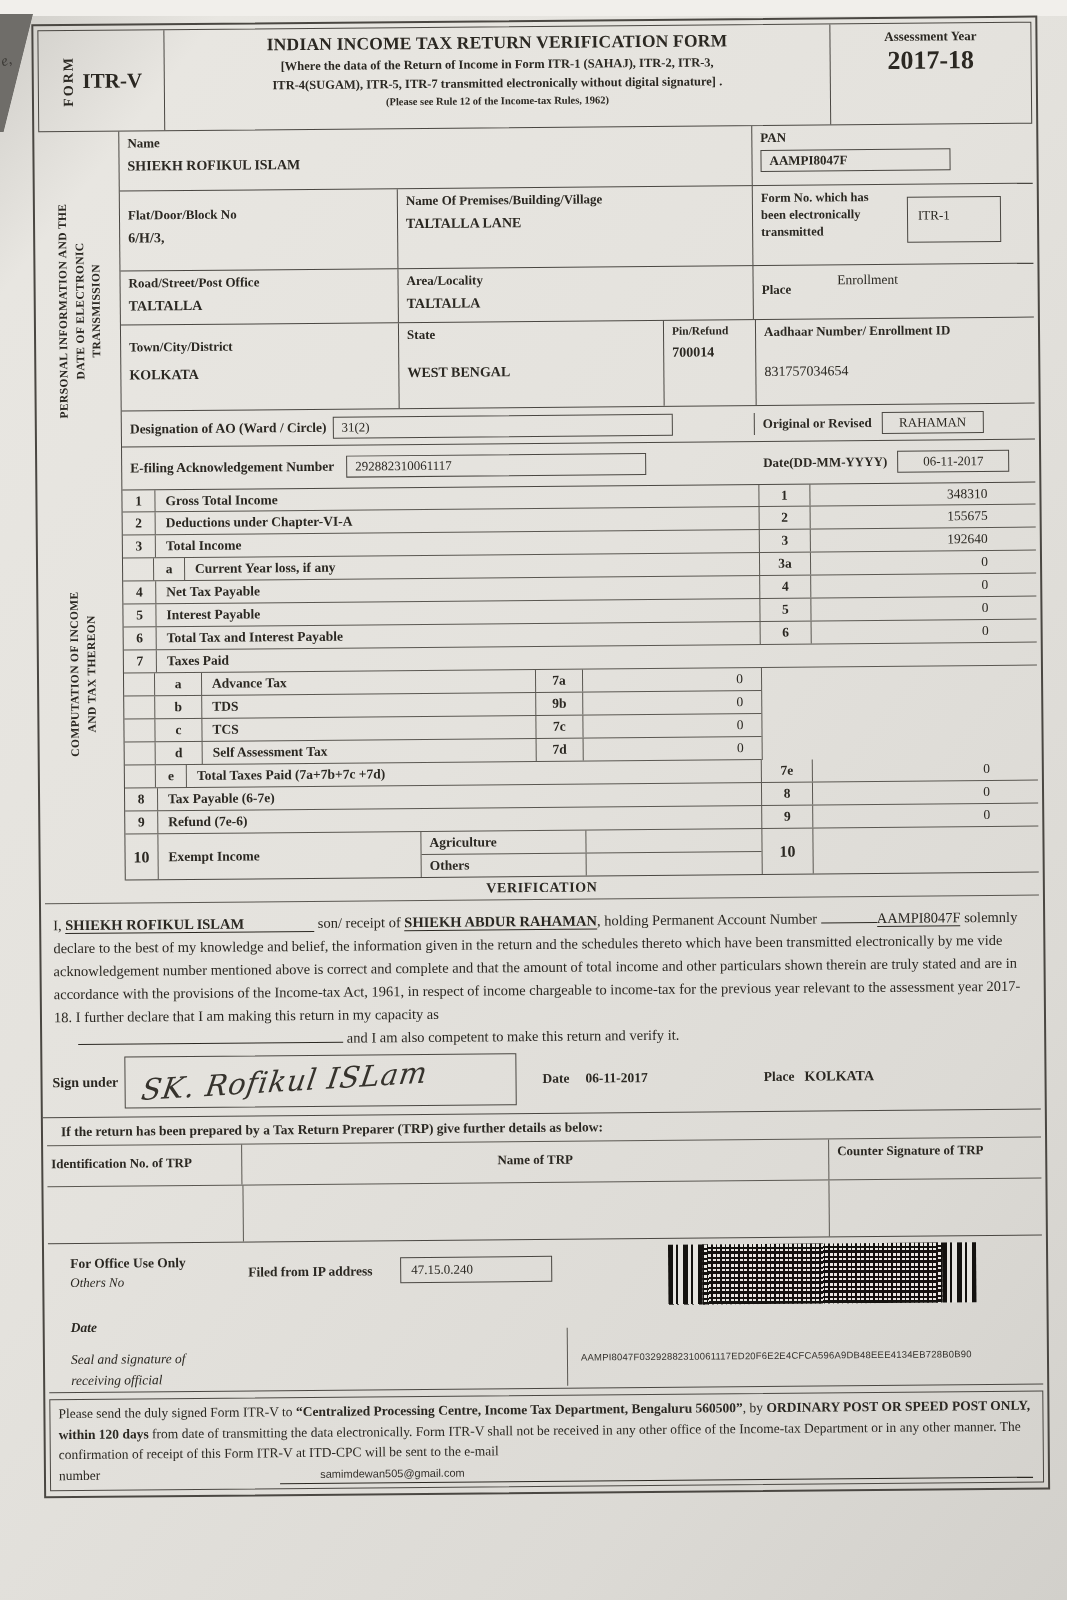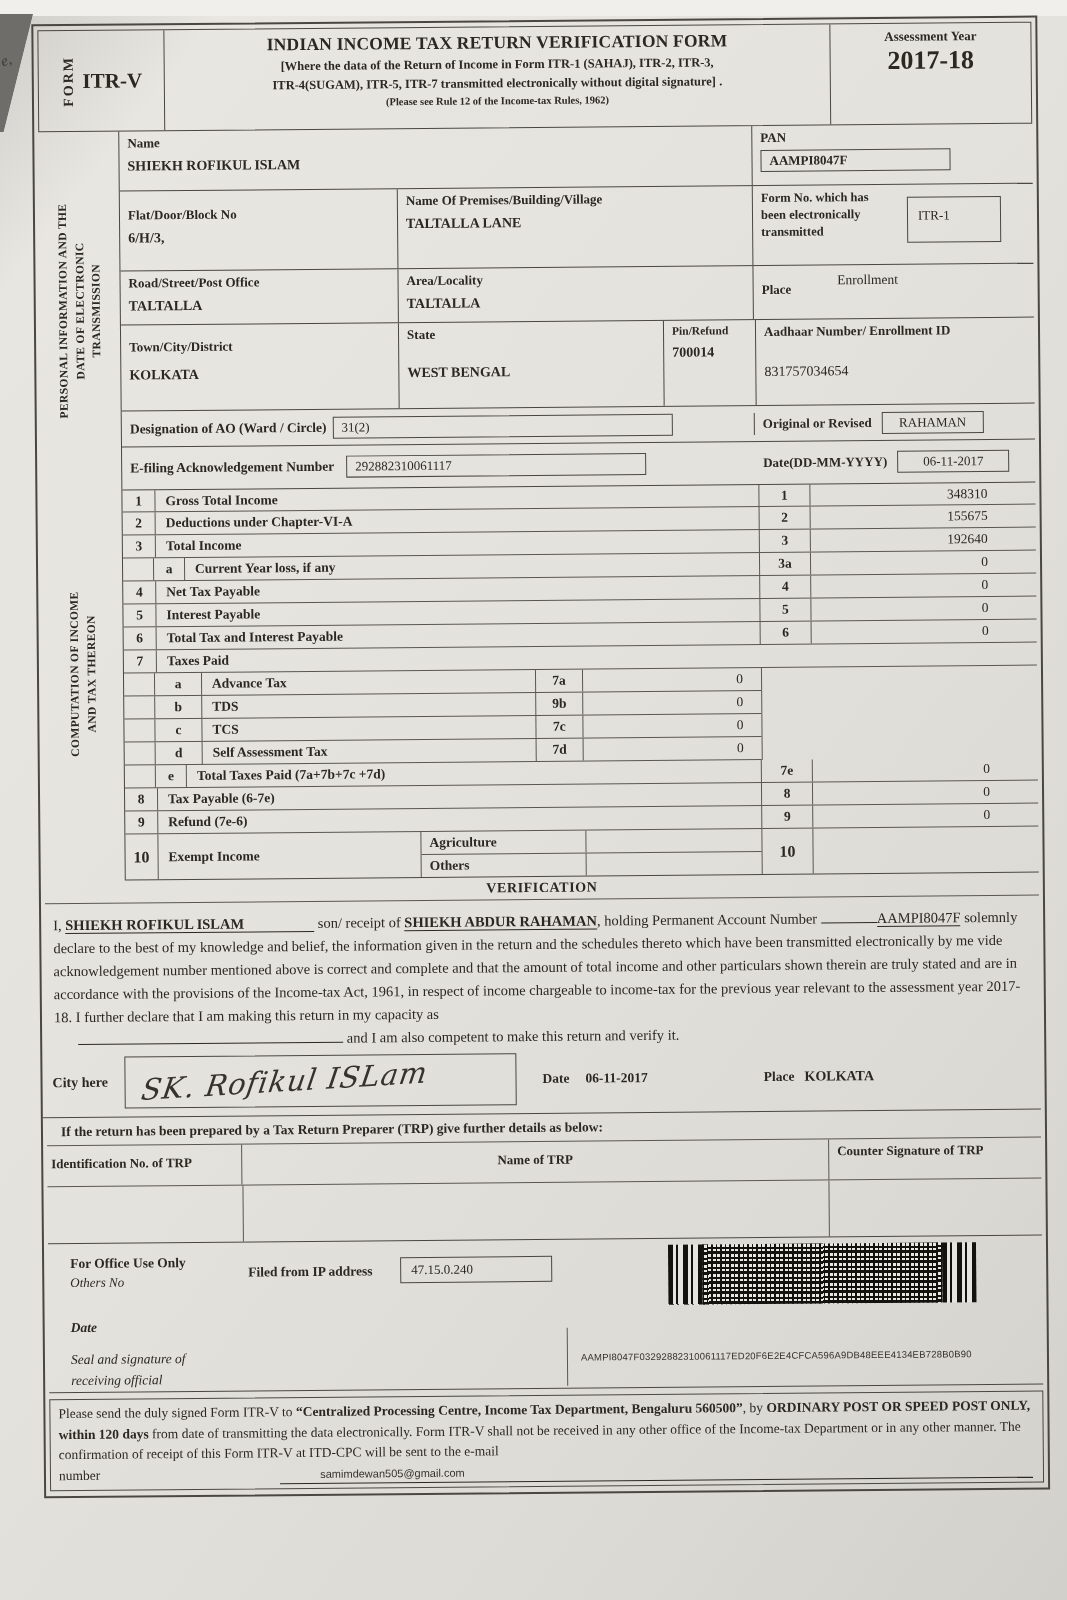--- a/index.html
+++ b/index.html
@@ -394,21 +394,21 @@
         <span class="ulb" style="padding-right:70px">SHIEKH  ROFIKUL ISLAM</span>
         <span>son/ receipt of</span>
         <span class="ulb">SHIEKH ABDUR RAHAMAN</span><span>, holding Permanent Account Number</span>
         <span class="gapr"></span><span class="ul">AAMPI8047F</span>
         <span>solemnly declare to the best of my knowledge and belief, the information given in the return and the schedules thereto which have been transmitted electronically by me vide acknowledgement number mentioned above is correct and complete and that the amount of total income and other particulars shown therein are truly stated and are in accordance with the provisions of the Income-tax Act, 1961, in respect of income  chargeable to income-tax for the previous year relevant to the assessment year 2017-18. I further declare that I am making this return in my capacity as</span><br>
         <span class="blankline"></span>
         <span>and I am also competent to make this return and verify it.</span>
       </div>
 
       <div class="signrow">
-        <div class="sign-label">City here</div>
+        <div class="sign-label">Sign under</div>
         <div class="sigbox">
           <div class="signature">SK. Rofikul ISLam</div>
         </div>
         <div class="sd-label">Date</div>
         <div class="sd-val">06-11-2017</div>
         <div class="sp-label">Place</div>
         <div class="sp-val">KOLKATA</div>
       </div>
 
       <div class="trp-note">If the return has been prepared by a Tax Return Preparer (TRP) give further details as below:</div>

